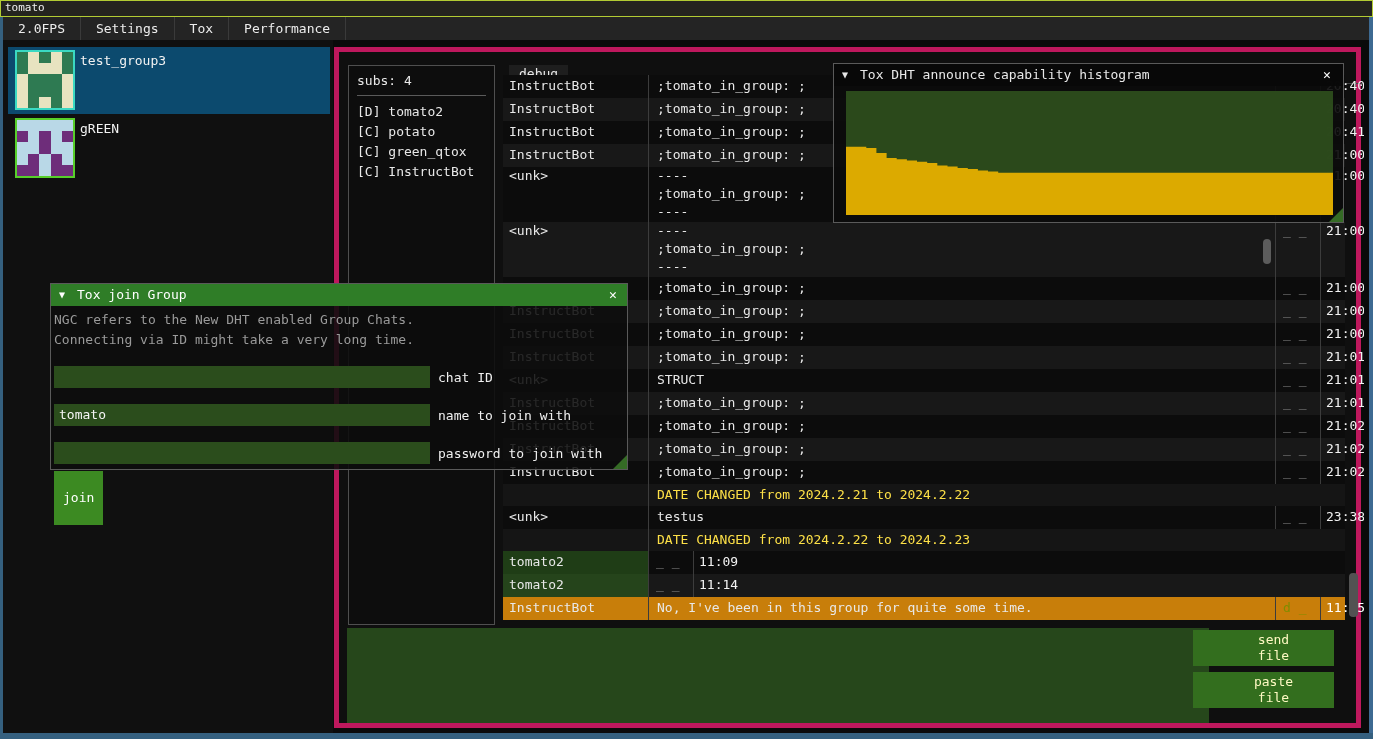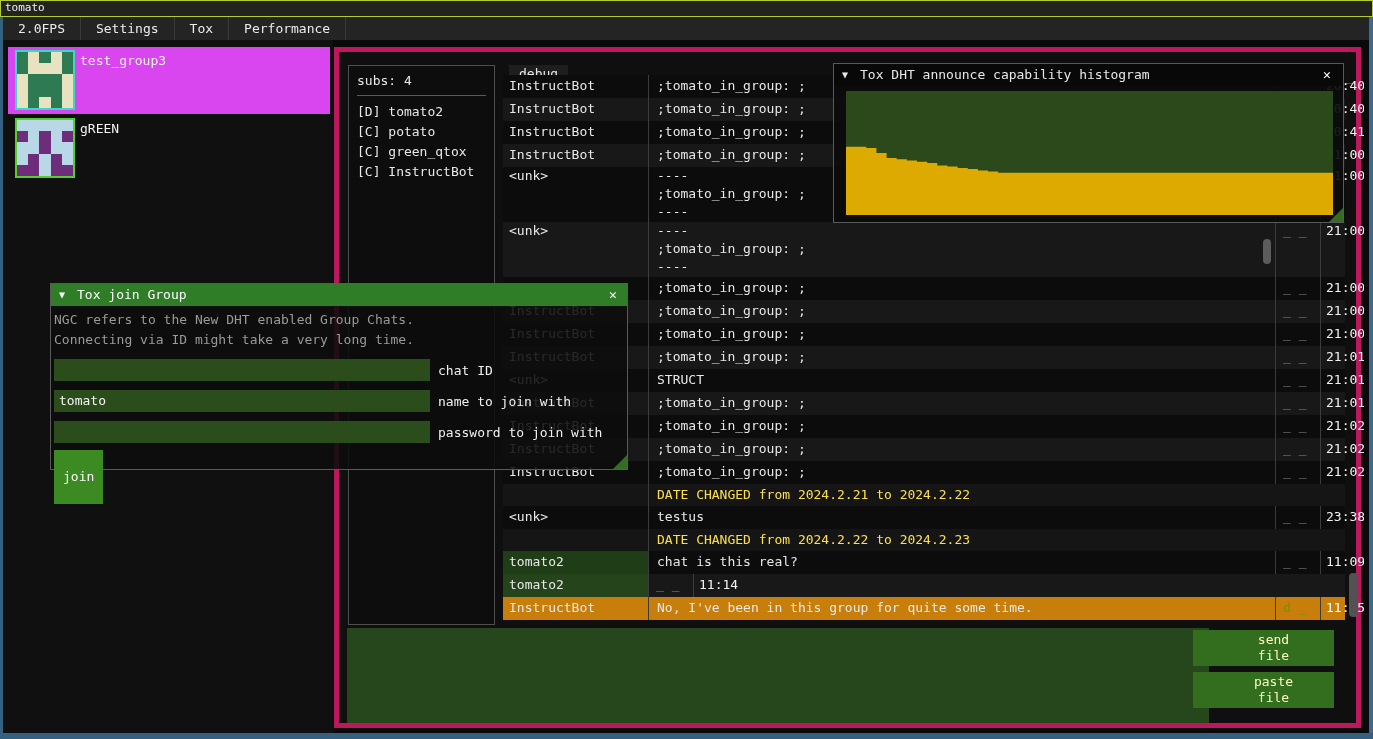--- a/index.html
+++ b/index.html
@@ -11,21 +11,21 @@
             font-size:11px;line-height:14px;padding-left:4px;color:#efefef;}
   #frame-left{left:0;top:17px;width:3px;height:722px;background:#35607f;}
   #frame-right{left:1369px;top:17px;width:4px;height:722px;background:#3d6a92;}
   #frame-bottom{left:0;top:733px;width:1373px;height:6px;background:#35607f;}
   
   #menubar{left:3px;top:17px;width:1366px;height:23px;background:#242424;display:flex;align-items:stretch;}
   .menu-item{line-height:23px;padding:0 15px;border-right:1px solid #3a3a3a;color:#ececec;}
   
   #sidebar{left:3px;top:40px;width:330px;height:693px;background:#101010;}
   .group-row{position:absolute;left:5px;width:322px;display:flex;}
-  .group-row.sel{background:#d946ef;}
+  .group-row.sel{background:#0c4a6e;}
   .avatar{position:absolute;left:7px;top:3px;width:56px;height:56px;display:grid;
           grid-template-columns:repeat(5,1fr);grid-template-rows:repeat(5,1fr);}
   .group-label{position:absolute;left:72px;top:6px;color:#f2f2f2;}
   
   #mainwin{left:334px;top:47px;width:1027px;height:681px;background:#0f0f0f;border:5px solid #be185d;}
   
   #subs{left:9px;top:13px;width:147px;height:560px;background:#0d0d0d;border:1px solid #4f4f4f;padding:7px 8px;}
   #subs hr{border:none;border-top:1px solid #5a5a5a;margin:7px 0 6px 0;}
   .member{line-height:20px;white-space:pre;}
   
@@ -62,21 +62,21 @@
   #histwin .fwin-title{background:rgba(8,8,8,0.95);}
   #histwin .closex{right:8px;}
   #plot{position:absolute;left:12px;top:27px;width:487px;height:124px;background:rgba(45,77,28,0.95);}
   #plot svg{position:absolute;left:0;top:0;}
   .grip{position:absolute;right:0;bottom:0;width:0;height:0;border-style:solid;border-width:0 0 14px 14px;border-color:transparent transparent #356b25 transparent;}
   #joinwin{left:50px;top:283px;width:578px;height:187px;background:rgba(12,12,12,0.88);}
   #joinwin .fwin-title{background:#2f7d27;color:#fff;}
   #joinwin .closex{right:6px;}
   #join-body{position:absolute;left:3px;top:26px;width:564px;}
   .info-line{color:#9a9a9a;line-height:20px;white-space:pre;}
-  .field-row{display:flex;align-items:center;margin-top:9px;height:22px;}
+  .field-row{display:flex;align-items:center;margin-top:16px;height:22px;}
   .field-box{width:376px;height:22px;background:#2b4d1c;line-height:22px;padding-left:5px;color:#f5f5f5;flex:none;box-sizing:border-box;}
   .field-label{margin-left:8px;white-space:pre;color:#f0f0f0;}
   #join-btn{display:inline-block;margin-top:7px;height:22px;line-height:22px;padding:16px 9px;background:#3c8a22;color:#fff;}
 </style>
 </head>
 <body>
 
 <div id="stage">
   <div class="abs" id="titlebar">
     <span>tomato</span>
@@ -271,21 +271,20 @@
             <div class="c-msg">testus</div>
             <div class="c-flags">_ _</div>
             <div class="c-time">23:38</div>
           </div>
           <div class="crow daterow">
             <div class="c-name"></div>
             <div class="c-msg">DATE CHANGED from 2024.2.22 to 2024.2.23</div>
           </div>
           <div class="crow h1 dark">
             <div class="c-name namegreen0">tomato2</div>
-            <div class="c-msg">chat is this real?</div>
             <div class="c-flags">_ _</div>
             <div class="c-time">11:09</div>
           </div>
           <div class="crow h1 light">
             <div class="c-name namegreen1">tomato2</div>
             <div class="c-flags">_ _</div>
             <div class="c-time">11:14</div>
           </div>
           <div class="crow h1 orange">
             <div class="c-name">InstructBot</div>

